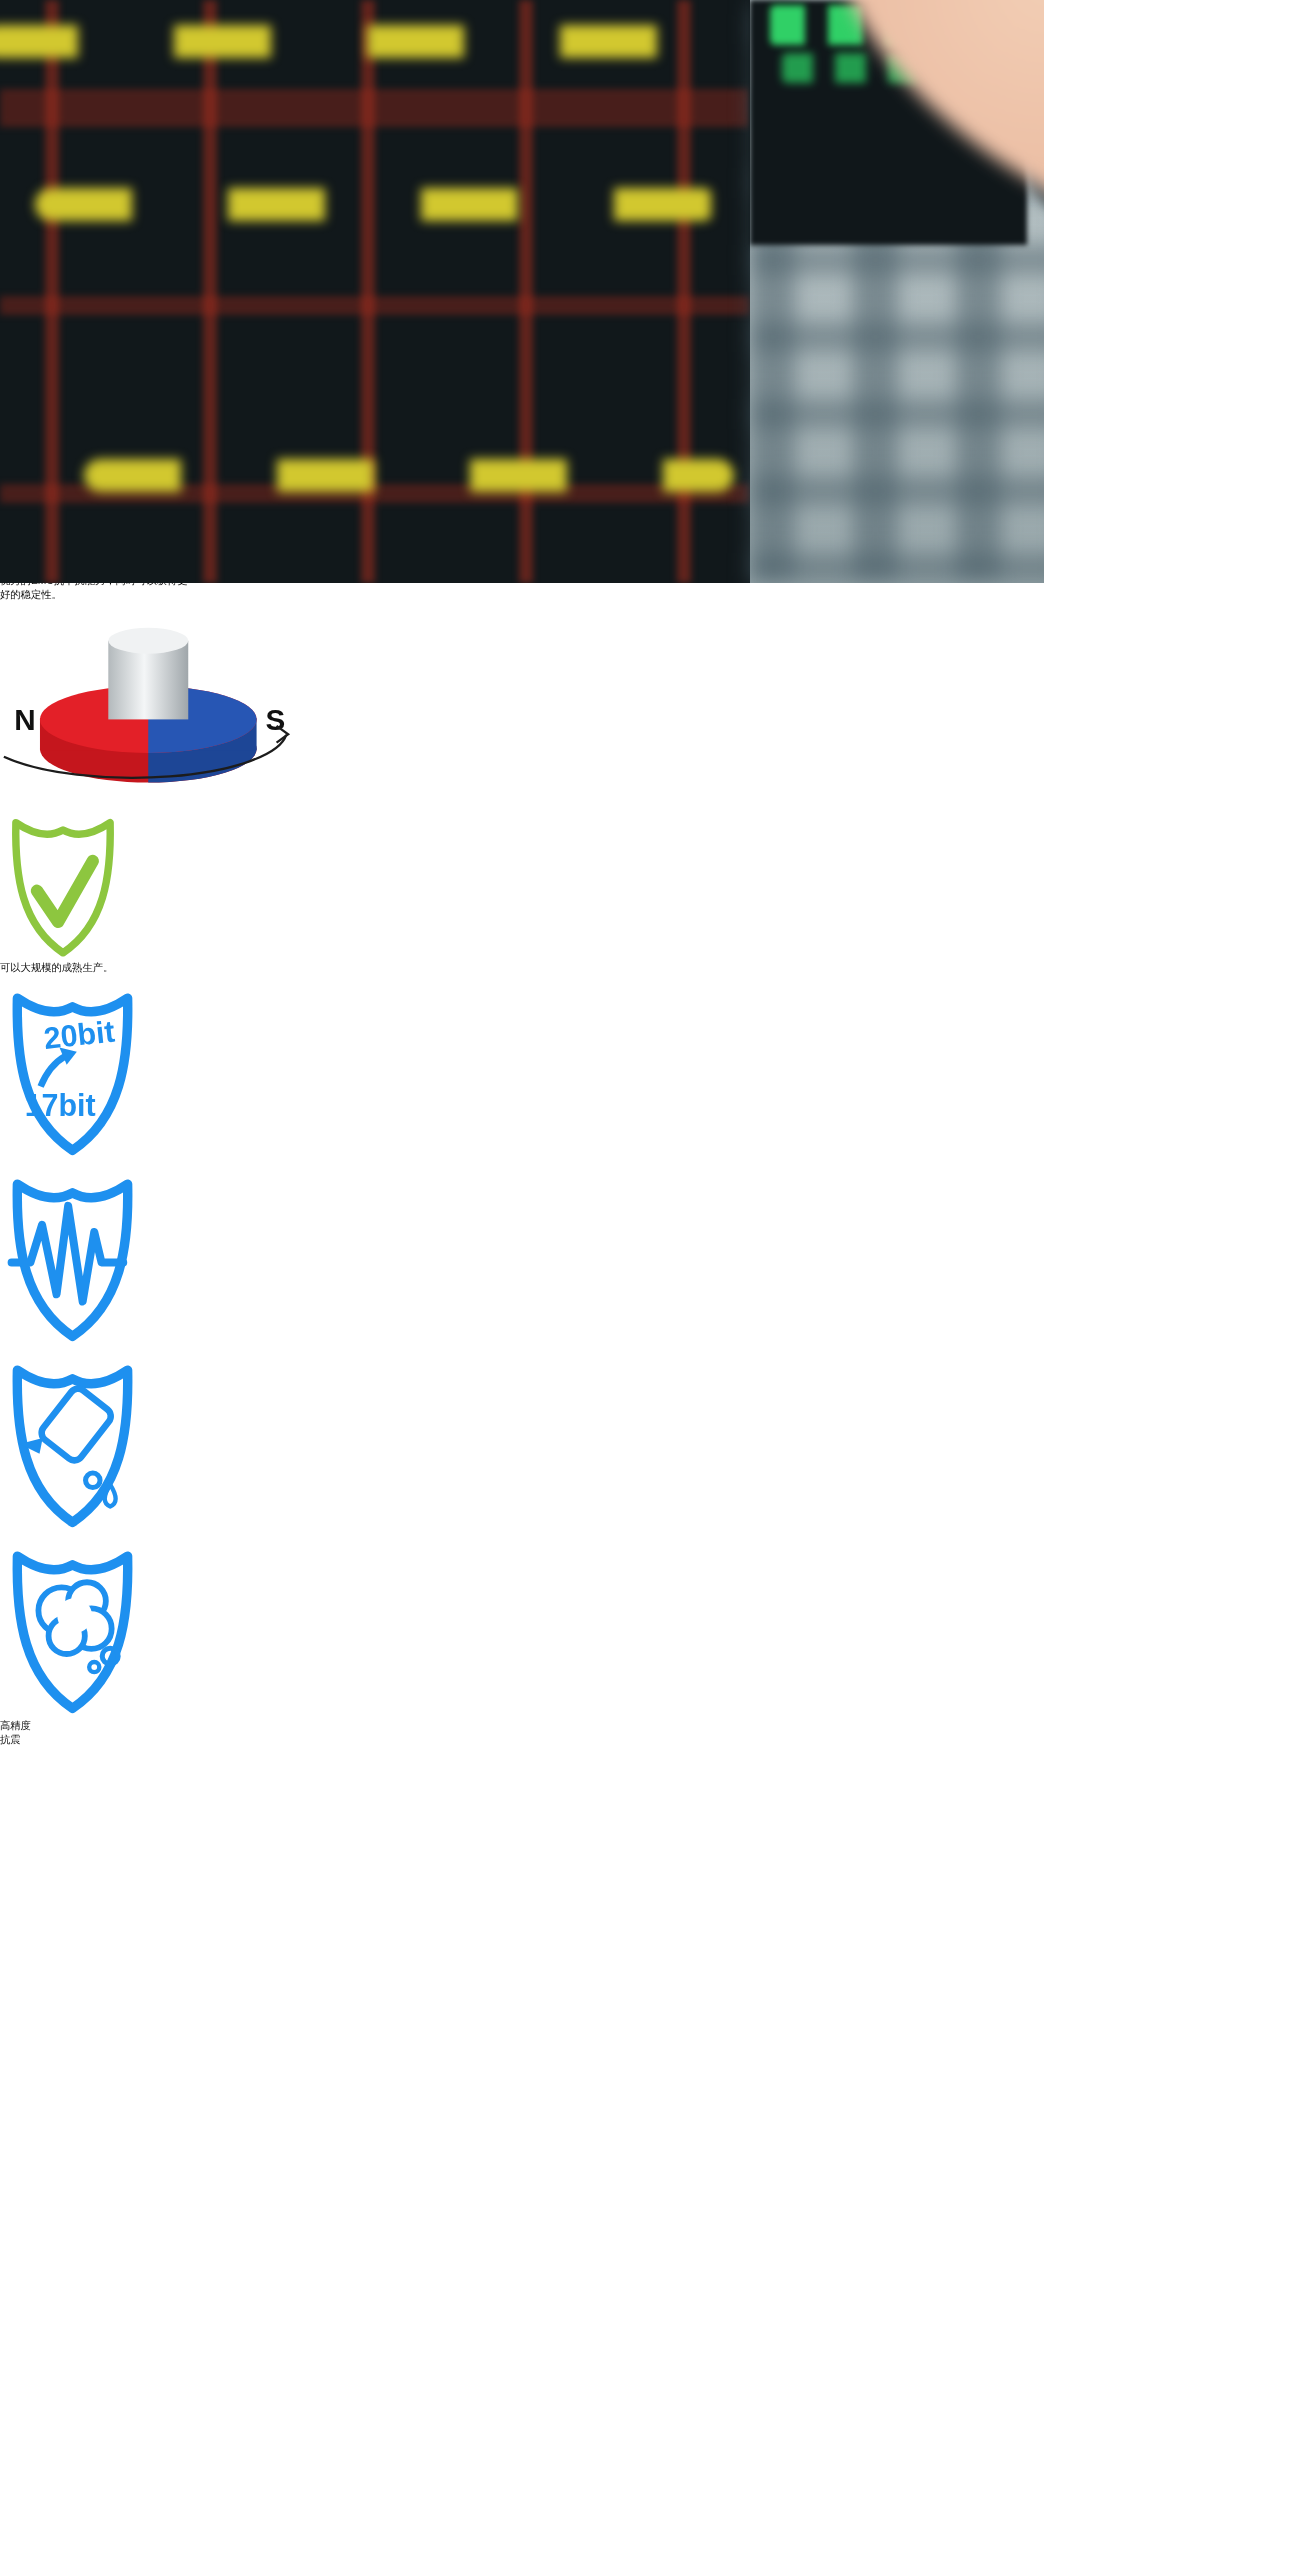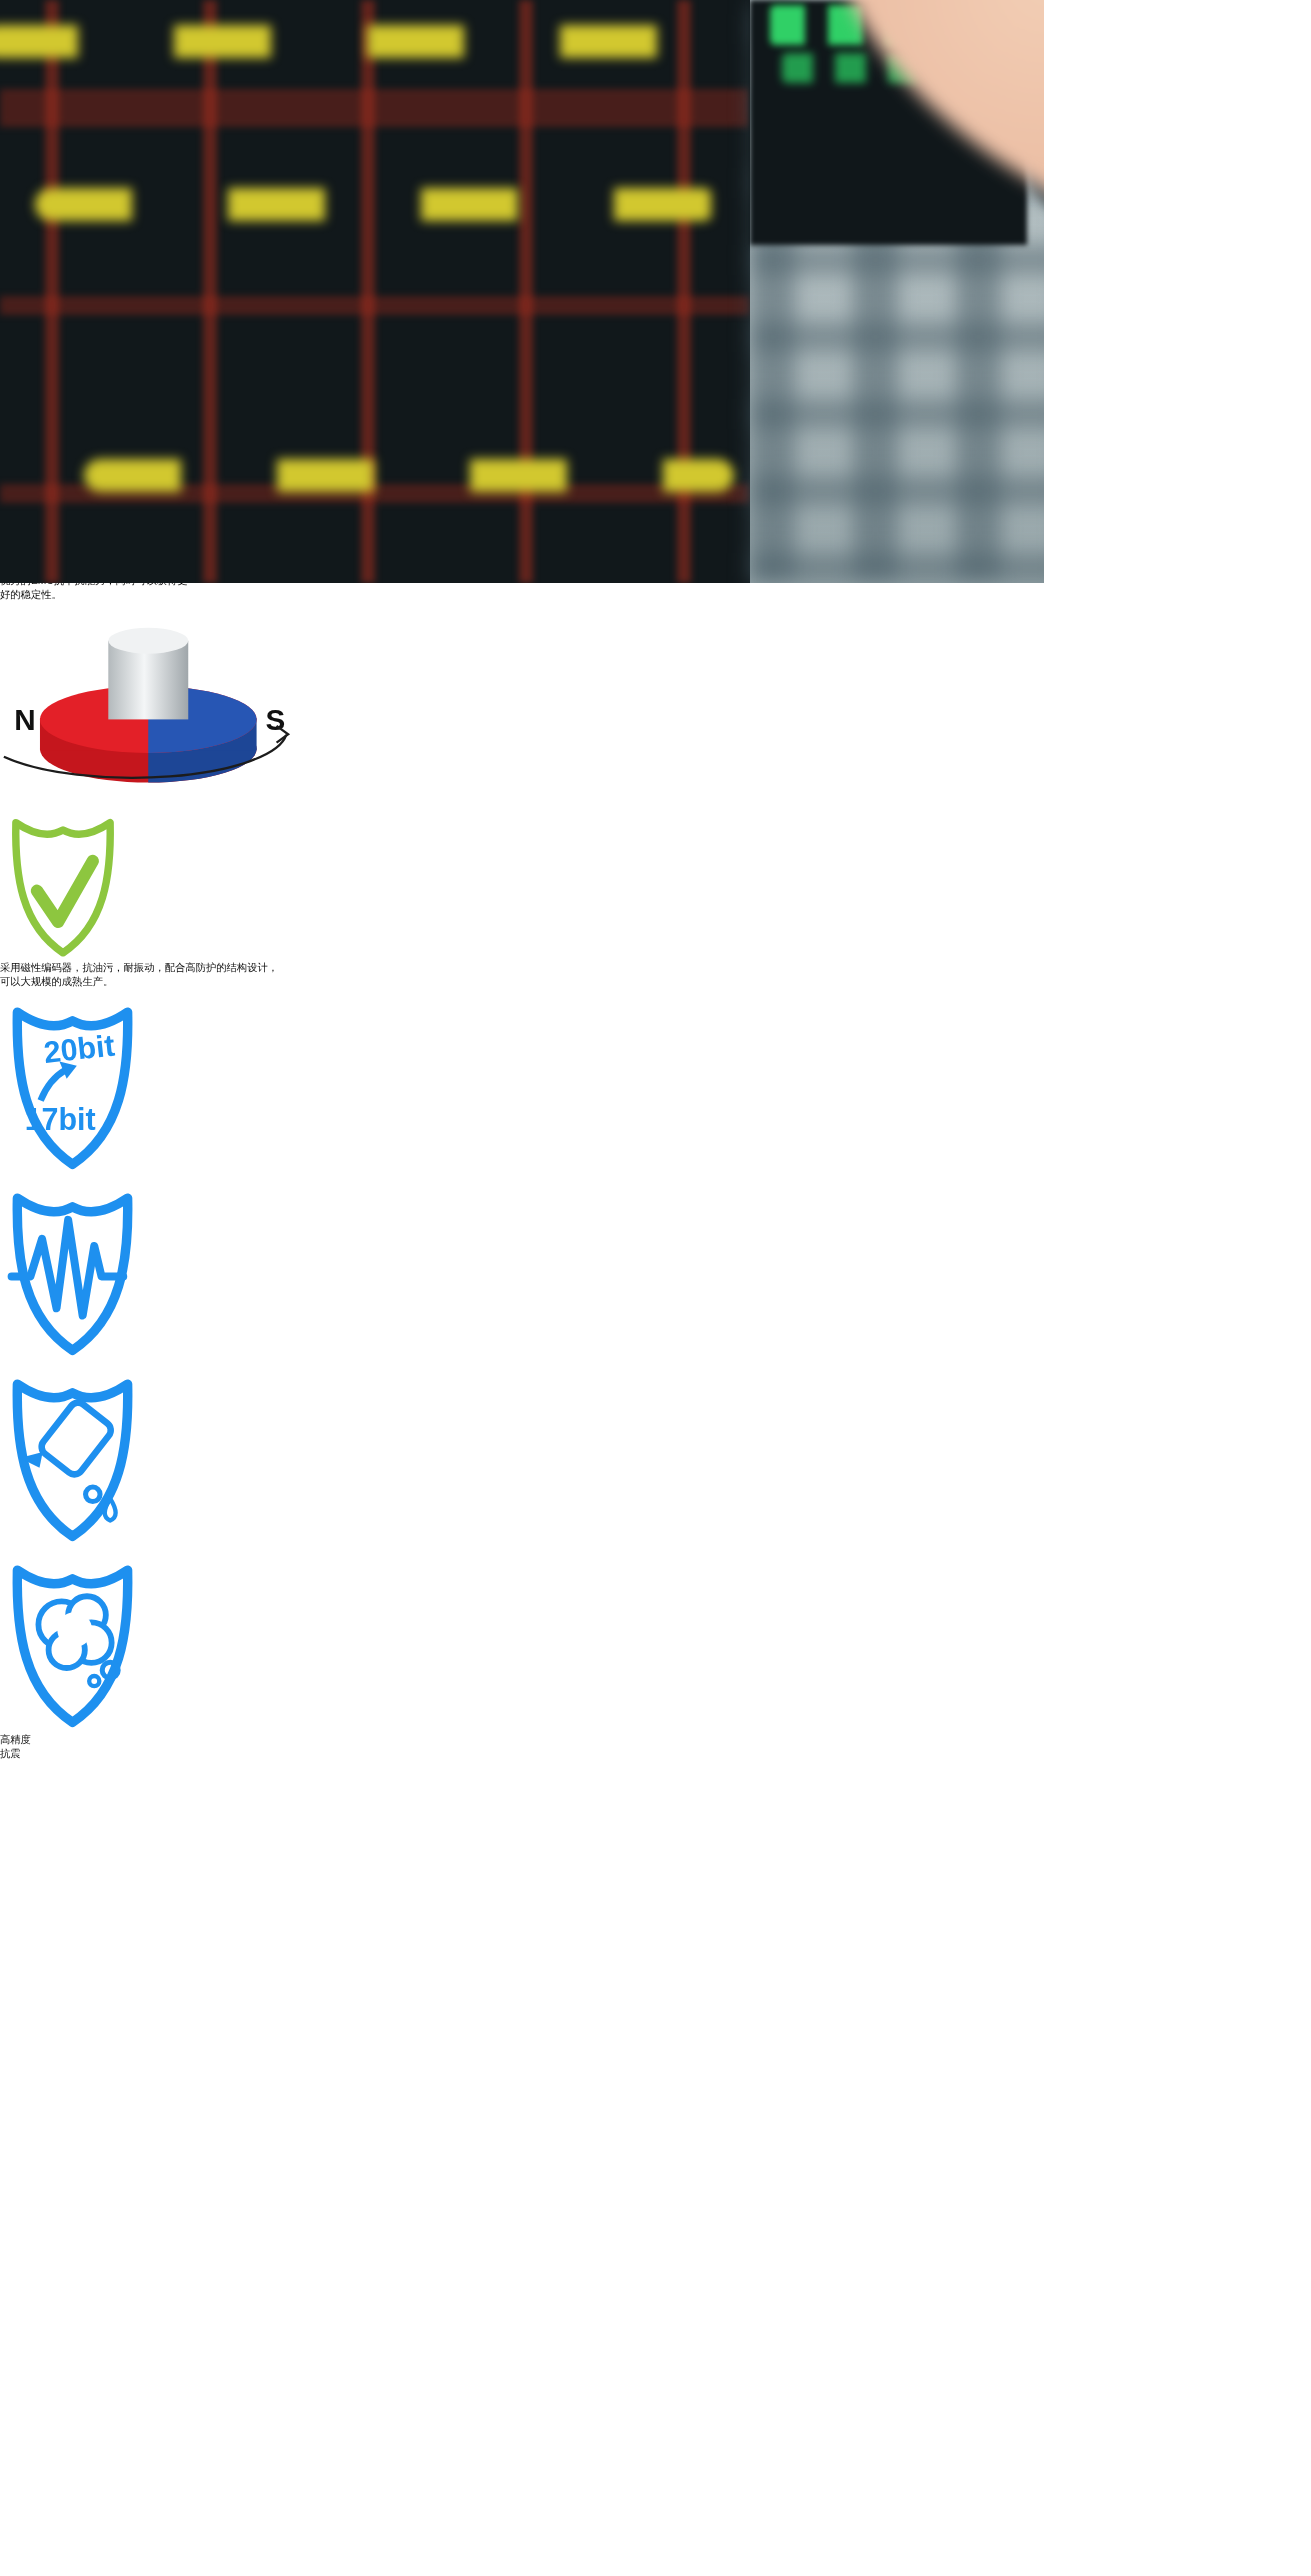--- a/index.html
+++ b/index.html
@@ -301,21 +301,20 @@
   </div>
 
   
   <div class="icon-box ic3">
     <svg width="126" height="155" viewBox="0 0 200 250">
       <path d="M24 30 Q 68 60 100 42 Q 132 60 176 30 C 178 118 166 196 100 240 C 34 196 22 118 24 30 Z" fill="#ffffff" stroke="#8dc63f" stroke-width="12" stroke-linejoin="round"></path>
       <path d="M58 140 L92 190 L148 92" fill="none" stroke="#8dc63f" stroke-width="20" stroke-linecap="round" stroke-linejoin="round"></path>
     </svg>
   </div>
   <div class="feat-para fp3">
-    <div>采用磁性编码器，抗油污，耐振动，配合高防护的结构设计，</div>
     <div>可以大规模的成熟生产。</div>
   </div>
 
   
   <div class="badge-shield bs1">
     <svg width="145" height="184" viewBox="0 0 200 250">
       <path d="M24 30 Q 68 60 100 42 Q 132 60 176 30 C 178 118 166 196 100 240 C 34 196 22 118 24 30 Z" fill="#ffffff" stroke="#1e90ef" stroke-width="13" stroke-linejoin="round"></path>
       <text x="62" y="100" font-size="42" font-weight="bold" fill="#1e90ef" transform="rotate(-6 62 100)">20bit</text>
       <text x="34" y="192" font-size="42" font-weight="bold" fill="#1e90ef">17bit</text>
       <path d="M56 152 C 64 132 76 118 90 110" fill="none" stroke="#1e90ef" stroke-width="9"></path>

